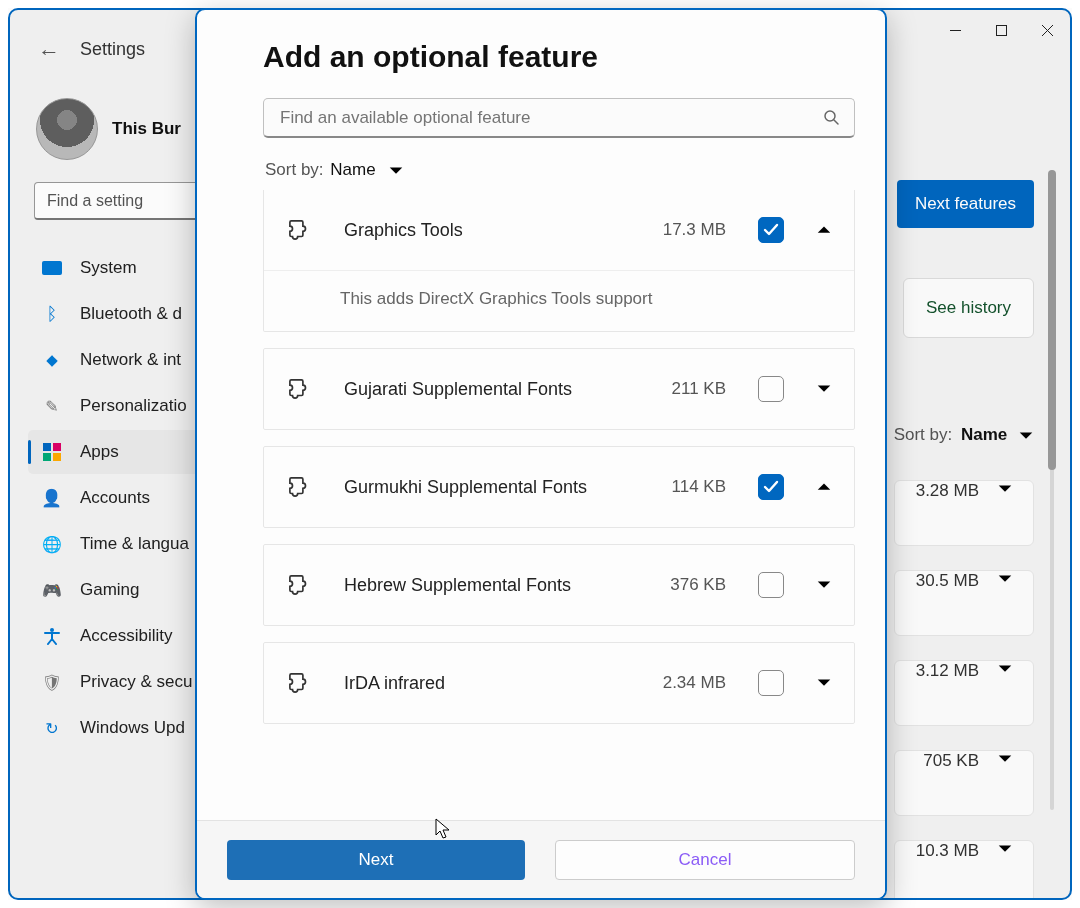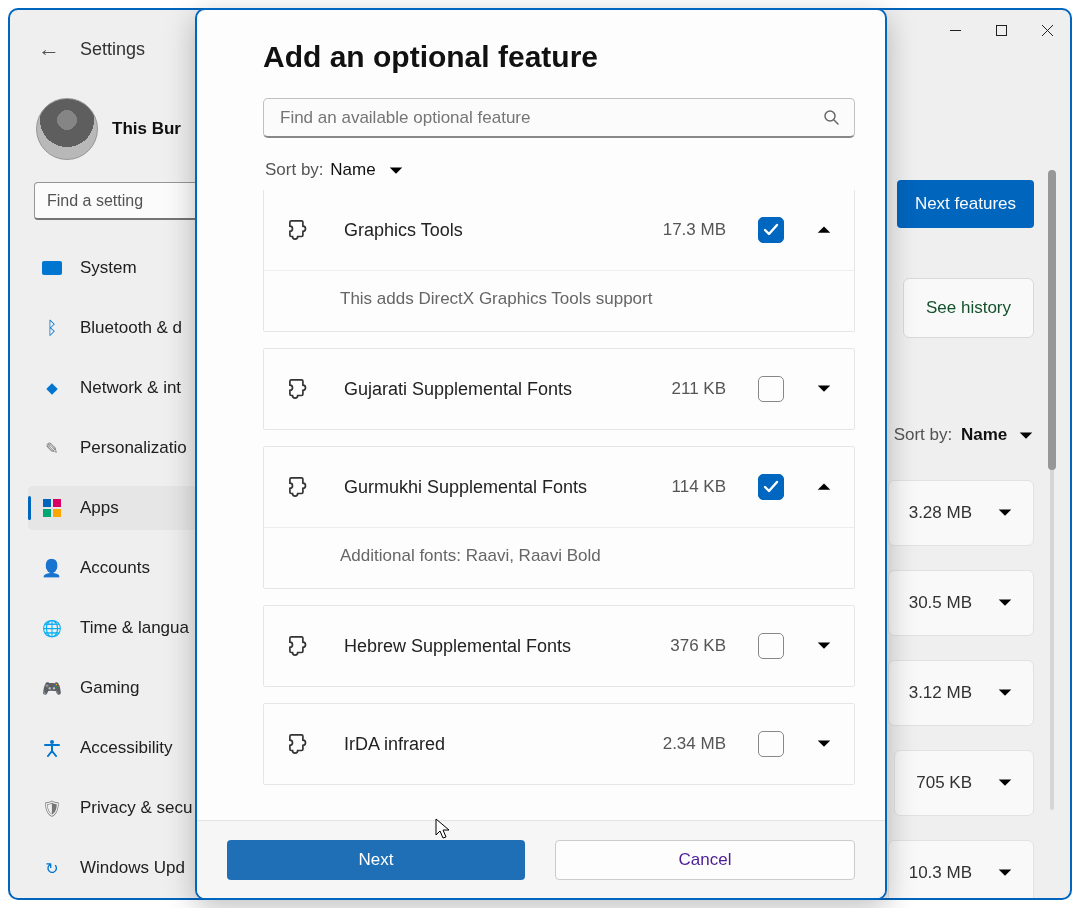--- a/index.html
+++ b/index.html
@@ -14,34 +14,34 @@
   .bg-content { position: absolute; top: 10px; left: 10px; right: 10px; bottom: 10px; display: flex; }
   .bg-left { width: 300px; padding: 10px 8px; }
   .bg-back { display: flex; align-items: center; gap: 20px; padding: 6px 10px; }
   .bg-back .arrow { font-size: 22px; color: #555; }
   .bg-back .lbl { font-size: 18px; color: #333; }
   .profile { display: flex; align-items: center; gap: 14px; margin: 30px 8px 22px 8px; }
   .avatar { width: 62px; height: 62px; border-radius: 50%; background: radial-gradient(circle at 50% 35%, #888 0 20%, #606060 20% 55%, #bbb 55% 100%); border: 1px solid #999; }
   .profile-txt { font-size: 17px; font-weight: 600; color: #111; }
   .find-input { margin: 0 6px; height: 38px; background: #fff; border: 1px solid #999; border-bottom: 2px solid #777; border-radius: 4px; display: flex; align-items: center; padding: 0 12px; font-size: 16px; color: #555; }
 
-  .nav { margin-top: 26px; display: flex; flex-direction: column; gap: 16px; }
+  .nav { margin-top: 26px; display: flex; flex-direction: column; gap: 2px; }
   .nav-item { display: flex; align-items: center; gap: 18px; height: 44px; padding: 0 14px; border-radius: 5px; position: relative; }
   .nav-item.sel { background: #eaeaea; }
   .nav-item.sel::before { content:""; position:absolute; left:0; top:10px; bottom:10px; width:3px; background:#0067c0; border-radius:2px; }
   .nav-ico { width: 20px; height: 20px; display:flex; align-items:center; justify-content:center; font-size:17px; }
   .nav-lbl { font-size: 17px; color: #222; white-space: nowrap; overflow:hidden; }
 
   .bg-right { flex:1; position: relative; padding: 150px 20px 20px 20px; }
   .view-features { position:absolute; top:160px; right:26px; height:48px; background:#0067c0; color:#fff; border-radius:4px; padding:0 18px; display:flex; align-items:center; font-size:17px; }
   .see-history { position:absolute; top:258px; right:26px; height:60px; background:#fdfdfd; border:1px solid #ddd; border-radius:6px; padding:0 22px; display:flex; align-items:center; font-size:17px; color:#14532d; }
   .sortby2 { position:absolute; top:405px; right:26px; font-size:17px; color:#555; }
   .sortby2 .val{ color:#111; font-weight:600; margin-left:4px; }
 
-  .bg-row { position:absolute; right:26px; height:66px; background:#fdfdfd; border:1px solid #e6e6e6; border-radius:6px; display:flex; align-items:center; justify-content:flex-end; gap:25px; padding:0 20px; min-width:140px; font-size:17px; color:#333; }
+  .bg-row { position:absolute; right:26px; height:66px; background:#fdfdfd; border:1px solid #e6e6e6; border-radius:6px; display:flex; justify-content:flex-end; gap:18px; padding:0 20px; min-width:140px; font-size:17px; color:#333; }
   .chev { width:16px; height:16px; }
 
   .scrollbar { position:absolute; top:150px; right:6px; width:4px; height:640px; background:#d9d9d9; border-radius:2px; }
   .scrollthumb { position:absolute; top:150px; right:4px; width:8px; height:300px; background:#9a9a9a; border-radius:4px; }
 
   
   .overlay { position:absolute; inset:8px; background:rgba(0,0,0,0.015); }
 
   
   .dialog { position:absolute; left:195px; top:8px; width:692px; height:892px; background:#fdfdfd; border:2px solid #0067c0; border-radius:10px; box-shadow:0 8px 30px rgba(0,0,0,0.25); display:flex; flex-direction:column; overflow:hidden; }
@@ -60,21 +60,21 @@
   .puzzle { width:26px; height:26px; }
   .card-name { flex:1; font-size:18px; color:#222; }
   .card-size { font-size:17px; color:#555; white-space:nowrap; }
   .chk { width:26px; height:26px; border-radius:5px; border:1.5px solid #888; display:flex; align-items:center; justify-content:center; }
   .chk.on { background:#0067c0; border-color:#0067c0; color:#fff; }
   .card-desc { padding:18px 22px 22px 76px; font-size:17px; color:#666; border-top:1px solid #eee; }
 
   .dlg-footer { height:78px; border-top:1px solid #e3e3e3; background:#f6f6f6; display:flex; align-items:center; justify-content:center; gap:30px; padding:0 30px; }
   .btn { flex:1; height:40px; border-radius:4px; display:flex; align-items:center; justify-content:center; font-size:17px; }
   .btn-primary { background:#1e6fb6; color:#fff; }
-  .btn-secondary { background:#fdfdfd; border:1px solid #ccc; color:#4c1d95;text-align:right; }
+  .btn-secondary { background:#fdfdfd; border:1px solid #ccc; color:#8b5cf6;text-align:right; }
 
   .cursor { position:absolute; left:435px; top:818px; width:18px; height:24px; pointer-events:none; }
 </style>
 </head>
 <body>
 
 <svg width="0" height="0" style="position:absolute">
   <defs>
     <g id="chev-down">
         <path d="M2 5 L9 12 L16 5"></path>
@@ -314,21 +314,20 @@
     <span class="card-size">114 KB</span>
     <span class="chk on">
               <svg width="18" height="18" viewBox="0 0 18 18">
                 <use href="#check"></use>
               </svg>
             </span>
     <svg class="chev chev-u" viewBox="0 0 18 18" width="18" height="18">
               <use href="#chev-up"></use>
             </svg>
   </div>
-          <div class="card-desc">Additional fonts: Raavi, Raavi Bold</div>
         </div>
         <div class="card">
           <div class="card-head">
     <svg class="puzzle" viewBox="0 0 20 20">
               <use href="#puzzle-ico"></use>
             </svg>
     <span class="card-name">Hebrew Supplemental Fonts</span>
     <span class="card-size">376 KB</span>
     <span class="chk "></span>
     <svg class="chev chev-d" viewBox="0 0 18 18" width="18" height="18">

